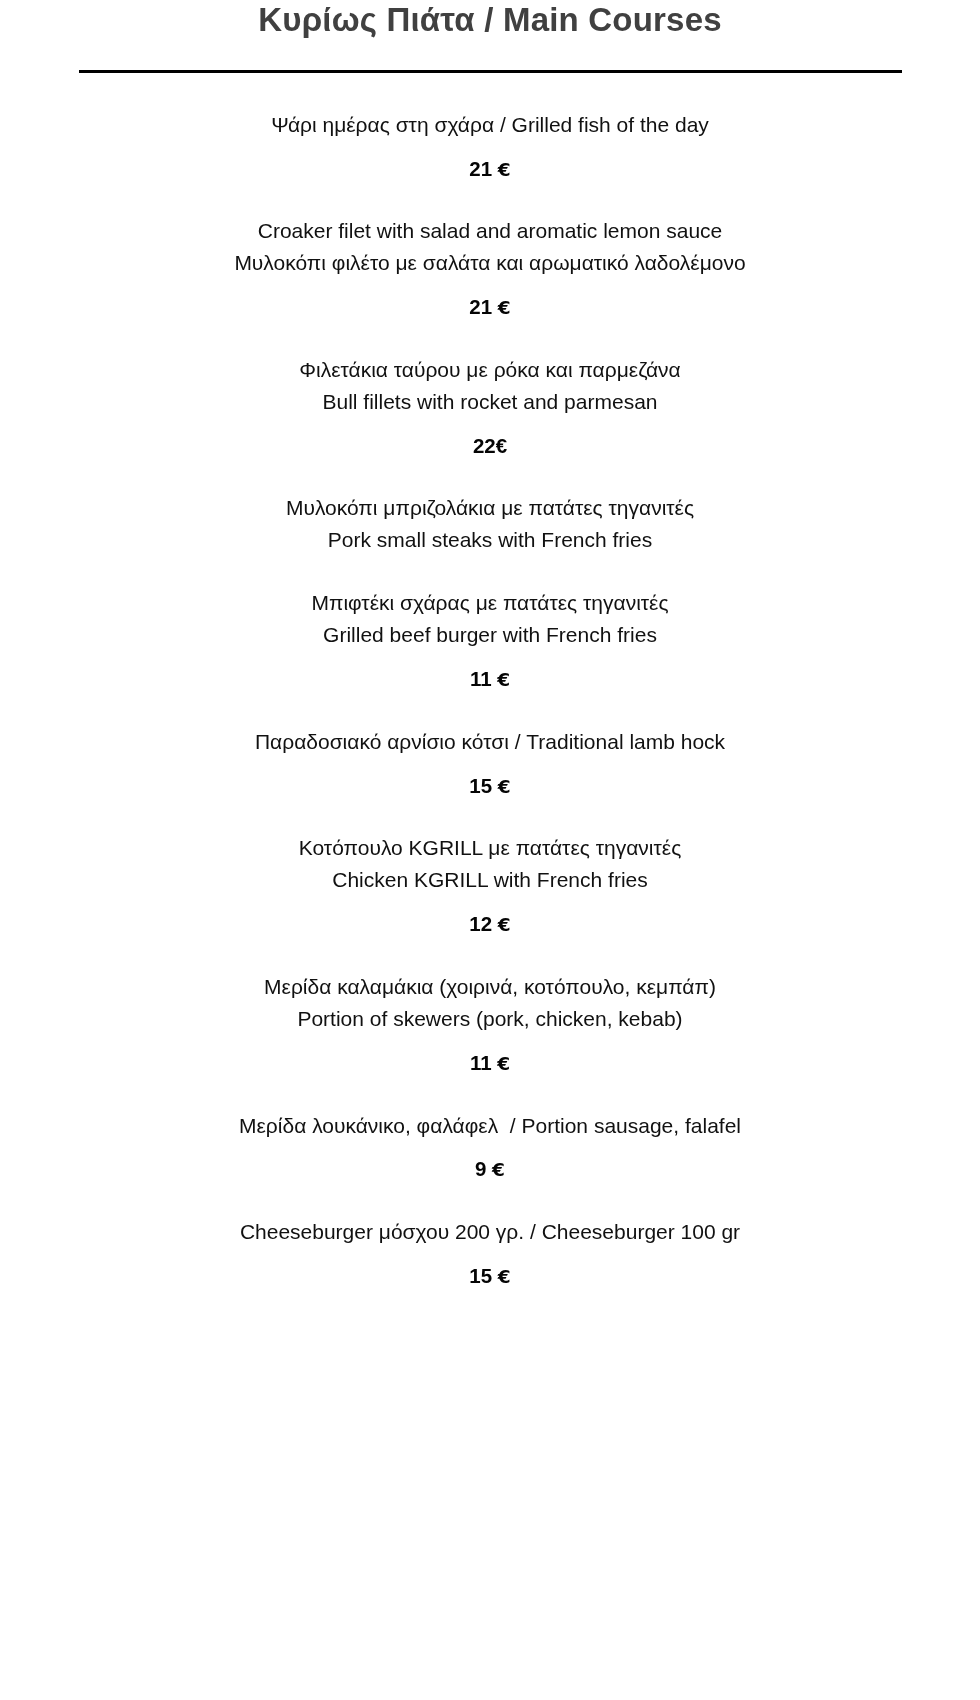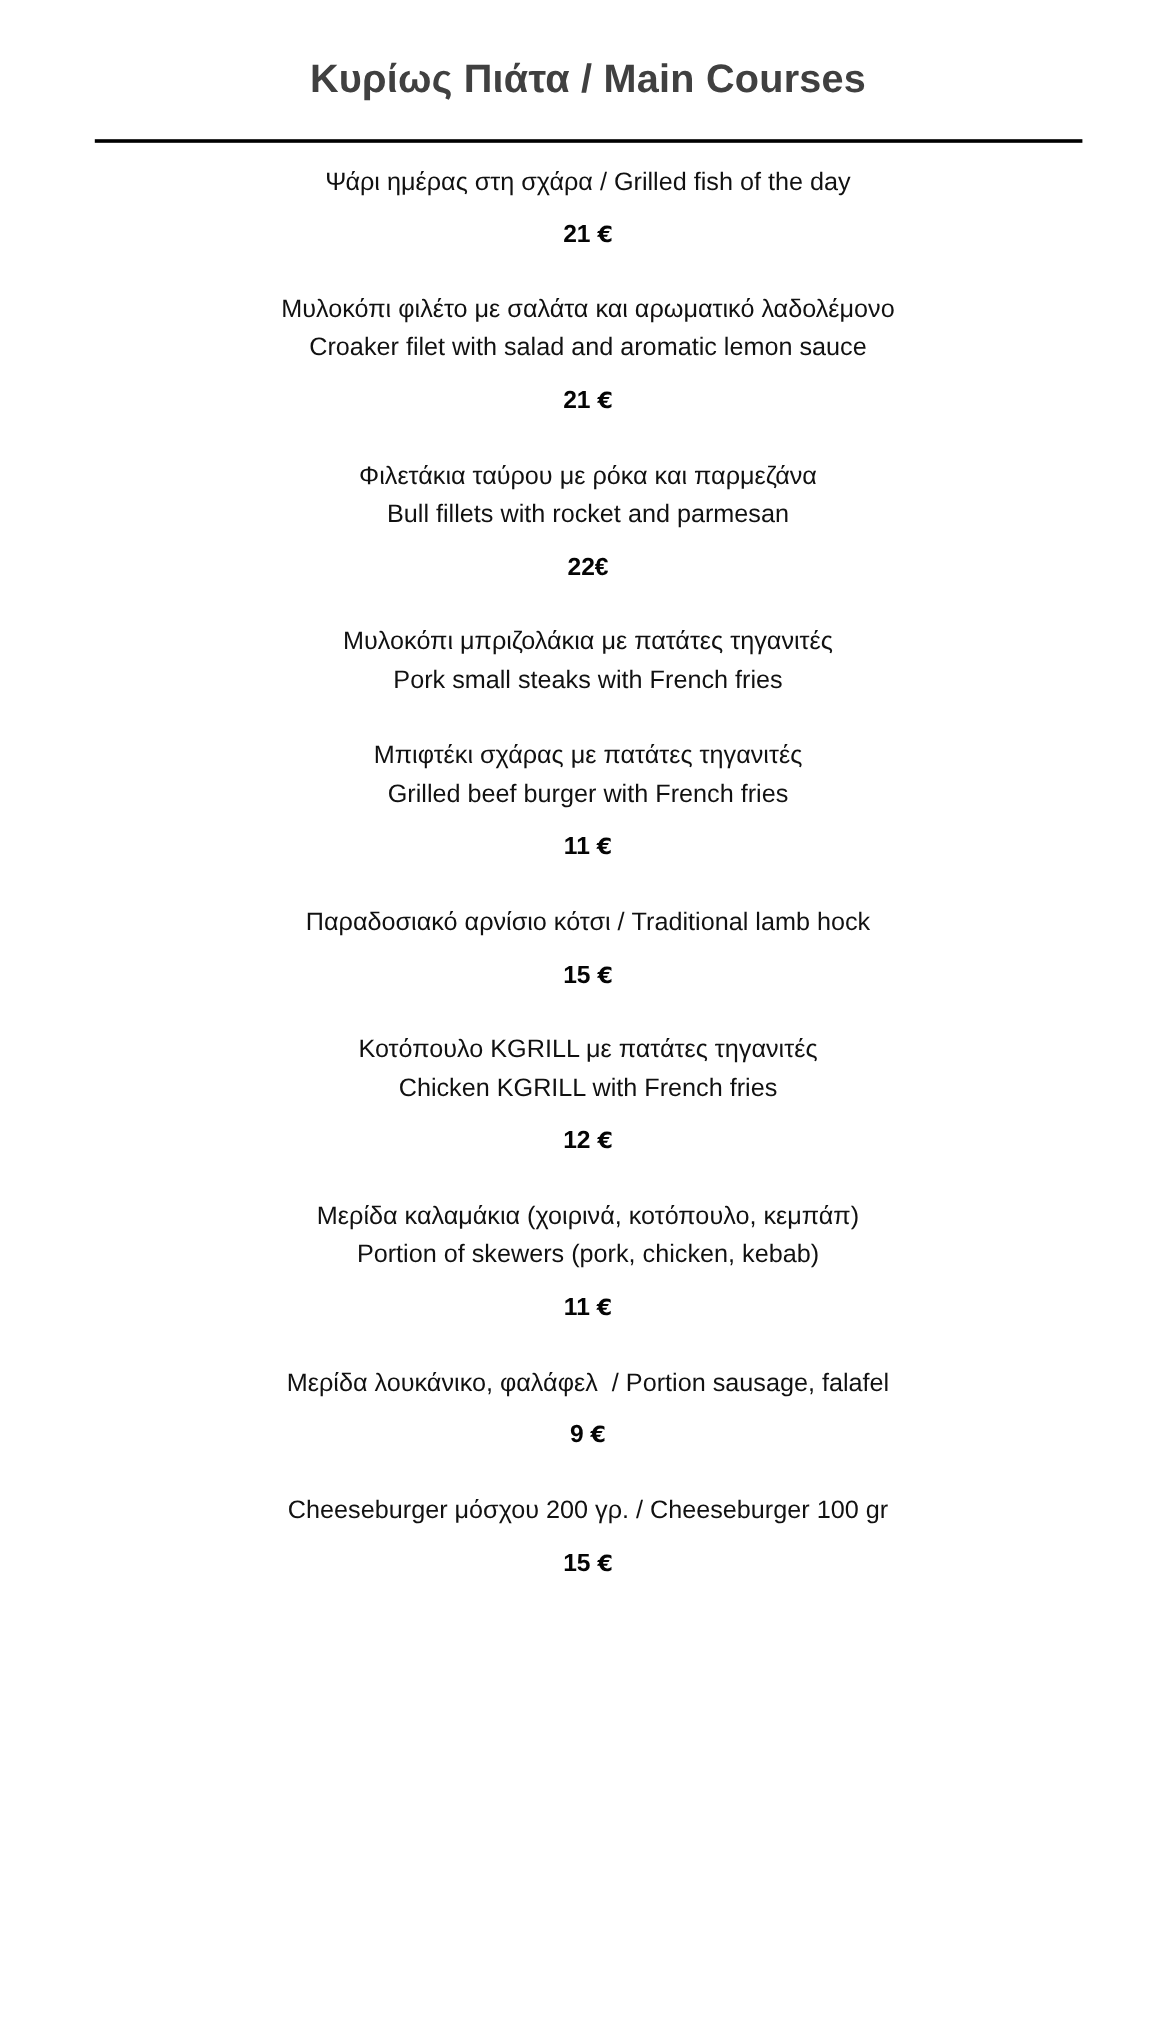--- a/index.html
+++ b/index.html
@@ -24,21 +24,20 @@
     background: #ffffff;
     display: flex;
     flex-direction: column;
     align-items: center;
   }
 
   
   .menu-header {
     width: 100%;
     text-align: center;
-    padding-top: 46px;
   }
 
   .menu-title {
     font-size: 33px;
     font-weight: 700;
     color: #404040;
     letter-spacing: 0.2px;
     line-height: 1.2;
     margin: 0;
     padding: 0;
@@ -48,21 +47,21 @@
     width: 823px;
     height: 3px;
     background: #000000;
     margin: 30px auto 0 auto;
   }
 
   
   .menu-list {
     width: 880px;
     margin: 0 auto;
-    padding-top: 17px;
+    padding-top: 36px;
     display: flex;
     flex-direction: column;
   }
 
   .menu-item {
     text-align: center;
     margin-bottom: 31px;
   }
 
   .item-lines {
@@ -111,22 +110,22 @@
 
   <div class="menu-list">
       <div class="menu-item">
         <div class="item-lines">
           <span class="item-line">Ψάρι ημέρας στη σχάρα / Grilled fish of the day</span>
         </div>
         <div class="item-price"><span class="amount">21</span><span class="sep"> </span><span class="euro">€</span></div>
       </div>
       <div class="menu-item">
         <div class="item-lines">
+          <span class="item-line">Croaker filet with salad and aromatic lemon sauce</span>
           <span class="item-line">Μυλοκόπι φιλέτο με σαλάτα και αρωματικό λαδολέμονο</span>
-          <span class="item-line">Croaker filet with salad and aromatic lemon sauce</span>
         </div>
         <div class="item-price"><span class="amount">21</span><span class="sep"> </span><span class="euro">€</span></div>
       </div>
       <div class="menu-item">
         <div class="item-lines">
           <span class="item-line">Φιλετάκια ταύρου με ρόκα και παρμεζάνα</span>
           <span class="item-line">Bull fillets with rocket and parmesan</span>
         </div>
         <div class="item-price tight"><span class="amount">22</span><span class="sep"></span><span class="euro">€</span></div>
       </div>

